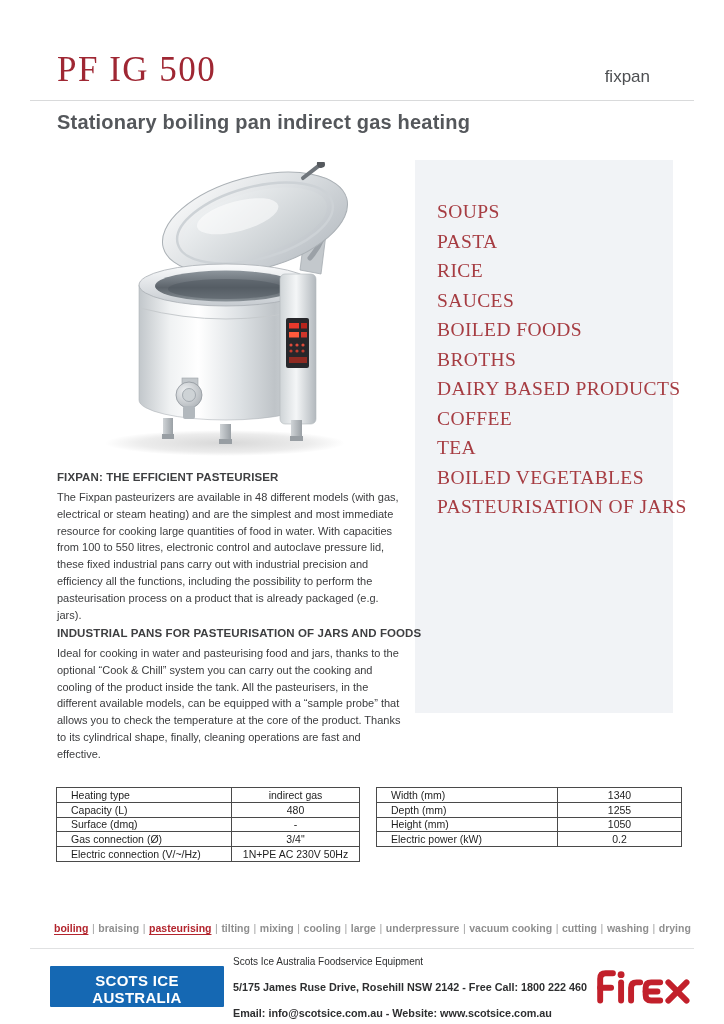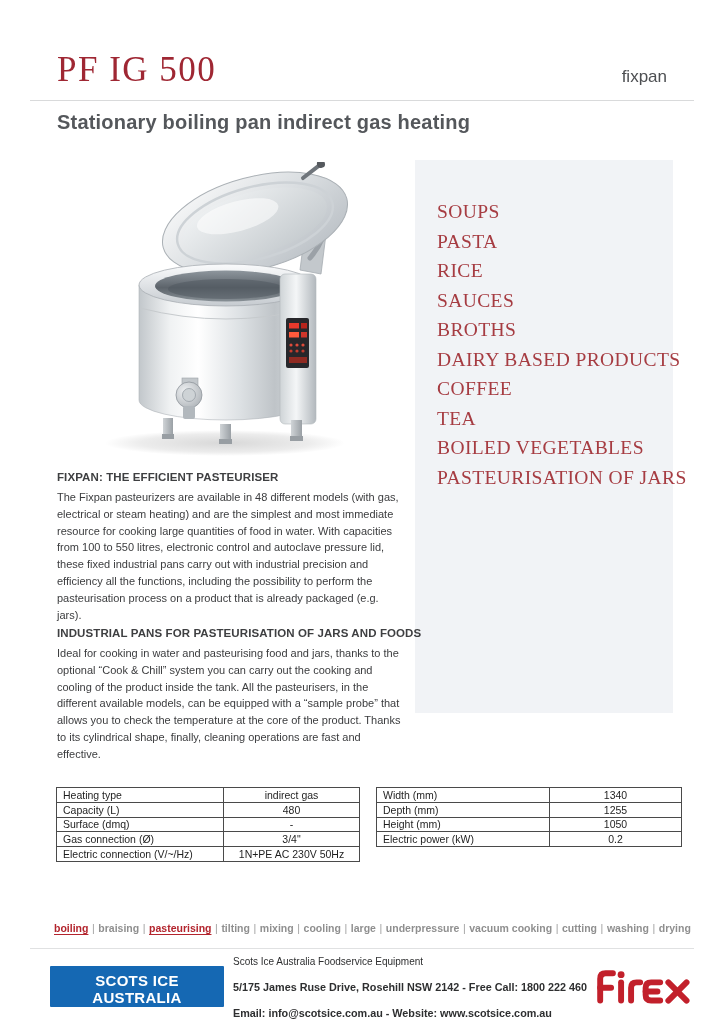--- a/index.html
+++ b/index.html
@@ -7,21 +7,21 @@
     position:relative; width:724px; height:1024px; margin:0 auto;
     background:#ffffff; font-family:"Liberation Sans", sans-serif; overflow:hidden;
   }
   
   .model-title {
     position:absolute; left:57px; top:50px;
     font-family:"Liberation Serif", serif; font-weight:normal;
     font-size:35px; letter-spacing:1.5px; color:#9f2733; margin:0;
   }
   .series-label {
-    position:absolute; right:57px; top:67px;
+    position:absolute; right:74px; top:67px;
     font-size:17px; color:#4d4f52;
   }
   .header-rule { position:absolute; left:30px; right:30px; top:100px; border-top:1px solid #d9dadb; }
   .subtitle {
     position:absolute; left:57px; top:111px;
     font-size:20px; font-weight:bold; color:#54575b; letter-spacing:0.2px;
   }
   
   .product-figure { position:absolute; left:70px; top:162px; width:335px; height:300px; }
   
@@ -38,21 +38,21 @@
   
   .text-section { position:absolute; left:57px; width:349px; }
   .sec1 { top:471px; }
   .sec2 { top:627px; }
   .text-section h3 {
     margin:0 0 6px 0; font-size:11.5px; color:#3e3f41; letter-spacing:0.1px; white-space:nowrap;
   }
   .text-section p { margin:0; font-size:11px; line-height:16.8px; color:#3b3c3e; }
   
   .spec-table { position:absolute; border-collapse:collapse; font-size:10.5px; color:#1e1e1e; }
-  .spec-table td { border:1px solid #4a4a4a; height:13.8px; padding:0 2px 0 6px; }
+  .spec-table td { border:1px solid #4a4a4a; height:13.8px; padding:0 2px 0 14px; }
   .spec-table td.value { text-align:center; padding:0 2px; }
   .table-left  { left:56px;  top:787px; width:304px; }
   .table-left  td.label { width:158px; }
   .table-right { left:376px; top:787px; width:306px; }
   .table-right td.label { width:164px; }
   
   .function-nav {
     position:absolute; left:54px; top:922px; width:637px;
     display:flex; justify-content:space-between; align-items:center;
     font-size:10.5px; font-weight:bold; color:#8f8f8f; white-space:nowrap;
@@ -186,20 +186,21 @@
       </g>
     </svg>
   </div>
 
   <div class="apps-panel">
     <ul class="apps-list">
       <li>SOUPS</li>
       <li>PASTA</li>
       <li>RICE</li>
       <li>SAUCES</li>
+      <li>BOILED FOODS</li>
       <li>BROTHS</li>
       <li>DAIRY BASED PRODUCTS</li>
       <li>COFFEE</li>
       <li>TEA</li>
       <li>BOILED VEGETABLES</li>
       <li>PASTEURISATION OF JARS</li>
     </ul>
   </div>
 
   <div class="text-section sec1">

